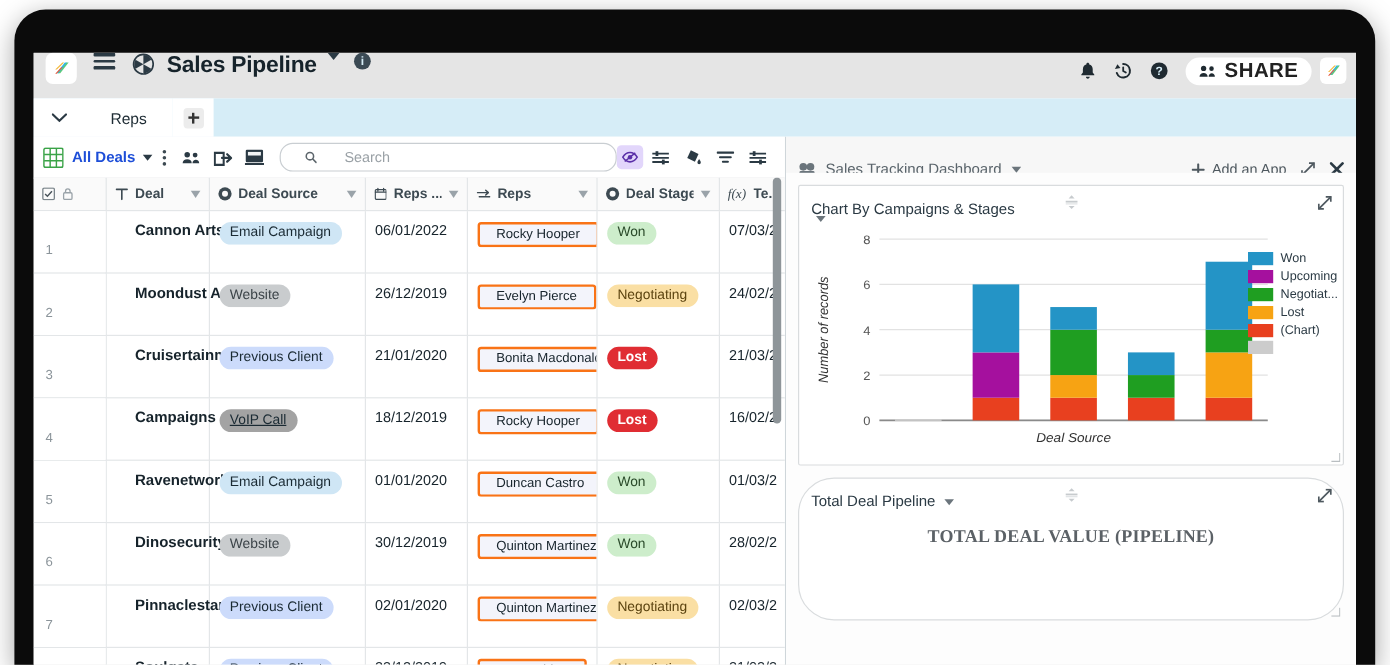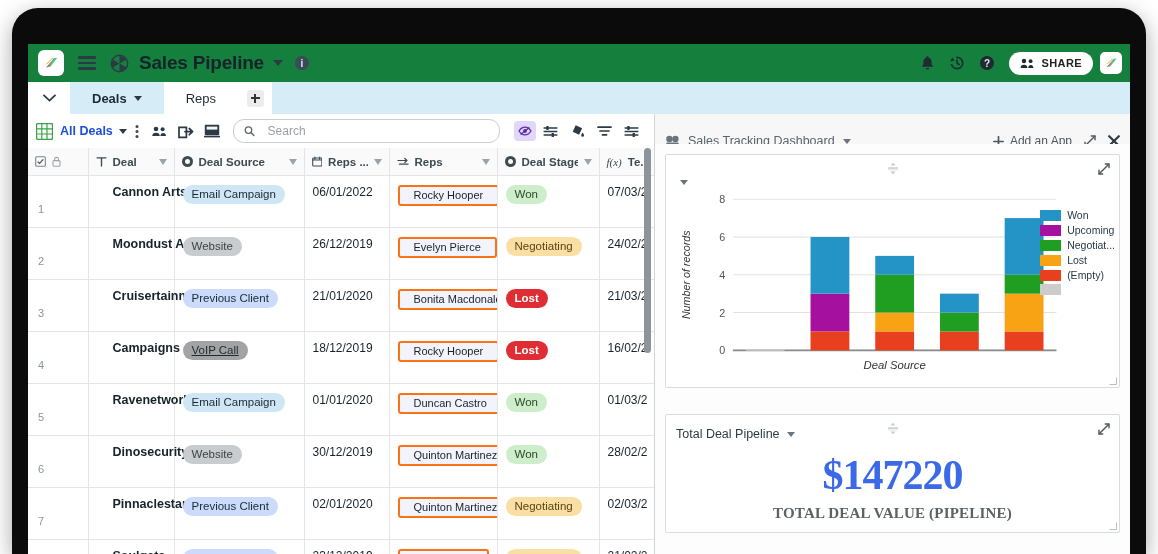--- a/index.html
+++ b/index.html
@@ -25,22 +25,22 @@
   .screen{
     position:absolute;
     left:28px; top:44px; right:28px; bottom:0px;
     background:#ffffff;
     overflow:hidden;
   }
 
   
   .app-header{
     position:absolute;left:0;top:0;right:0;height:38px;
-    background:#15803d;
-    display:flex;align-items:center;
+    background:#e5e5e5;
+    display:flex;align-items:flex-start;
   }
   .logo-tile{
     width:26px;height:26px;margin-left:10px;border-radius:6px;background:#fff;
     display:flex;align-items:center;justify-content:center;flex:none;
   }
   .hamburger{width:18px;height:14px;margin-left:14px;display:flex;flex-direction:column;justify-content:space-between;flex:none;}
   .hamburger i{display:block;height:2.6px;background:#2b3a44;border-radius:1px;}
   .app-icon{margin-left:14px;width:19px;height:19px;flex:none;}
   .app-title{
     margin-left:10px;font-size:19px;font-weight:bold;color:#16232b;letter-spacing:-.2px;white-space:nowrap;
@@ -52,21 +52,21 @@
   .info-dot{
     margin-left:12px;width:14px;height:14px;border-radius:50%;background:#3b4a54;color:#d6edf7;
     font-size:10px;font-weight:bold;display:flex;align-items:center;justify-content:center;flex:none;
   }
   .hdr-right{margin-left:auto;display:flex;align-items:center;gap:0px;padding-right:8px;}
   .hdr-ico{width:30px;height:30px;display:flex;align-items:center;justify-content:center;flex:none;}
   .share-btn{
     height:23px;border-radius:12px;background:#fff;display:flex;align-items:center;gap:6px;
     padding:0 11px;margin:0 7px;flex:none;
   }
-  .share-btn span{font-size:11px;font-weight:bold;color:#222;letter-spacing:.4px;}
+  .share-btn span{font-size:17px;font-weight:bold;color:#222;letter-spacing:.4px;}
   .avatar{width:22px;height:22px;border-radius:5px;background:#fff;display:flex;align-items:center;justify-content:center;flex:none;}
 
   
   .tabstrip{
     position:absolute;left:0;top:38px;right:0;height:32px;background:#d6edf7;display:flex;align-items:stretch;
   }
   .tab-collapse{width:42px;background:#fff;display:flex;align-items:center;justify-content:center;}
   .tab{
     display:flex;align-items:center;justify-content:center;gap:7px;padding:0 22px;font-size:13px;
     color:#1d2b33;white-space:nowrap;
@@ -90,21 +90,21 @@
   
   .grid-toolbar{
     height:34px;display:flex;align-items:center;padding:0 8px;background:#fff;border-bottom:1px solid #e6e8ea;
   }
   .tb-grid-ico{width:17px;height:17px;flex:none;}
   .tb-view{font-size:12.5px;font-weight:bold;color:#1d4ed8;margin-left:7px;white-space:nowrap;}
   .tb-car{margin-left:6px;width:0;height:0;border-left:4px solid transparent;border-right:4px solid transparent;border-top:5px solid #2b3a44;}
   .tb-ico{width:26px;height:24px;display:flex;align-items:center;justify-content:center;flex:none;}
   .search-box{
     margin-left:8px;width:245px;height:22px;border:1px solid #c9ced2;border-radius:11px;background:#fff;
-    display:flex;align-items:center;padding:0 10px;gap:11px;
+    display:flex;align-items:center;padding:0 20px;gap:21px;
   }
   .search-box input{
     border:0;outline:0;font-size:12px;color:#333;background:transparent;width:100%;
     font-family:"Liberation Sans", sans-serif;
   }
   .search-box input::placeholder{color:#9aa1a6;}
   .tb-right{margin-left:auto;display:flex;align-items:center;gap:1px;padding-right:2px;}
   .tb-ico.hi{background:#e2d6fb;border-radius:4px;width:22px;height:20px;}
 
   
@@ -154,21 +154,21 @@
     background:#fff;border:1px solid #d9dcde;border-radius:2px;position:relative;
   }
   .card-head{height:26px;display:flex;align-items:center;padding:6px 10px 0 10px;}
   .card-title{font-size:12.5px;color:#2b3a44;white-space:nowrap;}
   .card-car{margin-left:7px;width:0;height:0;border-left:4px solid transparent;border-right:4px solid transparent;border-top:5px solid #6b757c;}
   .grip{position:absolute;left:50%;top:7px;transform:translateX(-50%);}
   .expand{position:absolute;right:9px;top:8px;}
   .resize-corner{position:absolute;right:2px;bottom:2px;width:8px;height:8px;}
 
   #chart-card{height:232px;}
-  #kpi-card{height:117px;margin-top:26px;}
+  #kpi-card{height:117px;margin-top:10px;border-radius:30px;}
 
   .chart-area{position:absolute;left:0;top:34px;right:0;bottom:4px;}
   .kpi-value{
     text-align:center;font-family:"Liberation Serif", serif;font-weight:bold;font-size:42px;color:#3b69e8;
     line-height:1;margin-top:7px;letter-spacing:-1px;
   }
   .kpi-label{
     text-align:center;font-family:"Liberation Serif", serif;font-weight:bold;font-size:15px;color:#5b6166;
     margin-top:9px;letter-spacing:.2px;
   }
@@ -248,24 +248,20 @@
           </svg>
         </div>
       </div>
     </div>
 
     <div class="tabstrip">
       <div class="tab-collapse">
         <svg width="13" height="8" viewBox="0 0 13 8">
             <path d="M1 1.4 L6.5 6.6 L12 1.4" fill="none" stroke="#2b3a44" stroke-width="1.8" stroke-linecap="round"></path>
           </svg>
-      </div>
-      <div class="tab active">
-        <span>Deals</span>
-        <span class="tcar"></span>
       </div>
       <div class="tab inactive">
         <span>Reps</span>
       </div>
       <div class="tab-add">
         <div class="plus-box"></div>
       </div>
     </div>
 
     <div class="split">
@@ -642,20 +638,23 @@
             </svg>
             <svg width="12" height="12" viewBox="0 0 12 12">
               <path d="M1.2 1.2 L10.8 10.8M10.8 1.2 L1.2 10.8" stroke="#2b3a44" stroke-width="2.2" stroke-linecap="round"></path>
             </svg>
           </div>
         </div>
 
         <div class="dash-body">
 
           <div class="card" id="chart-card">
+            <div class="card-head">
+              <span class="card-title">Chart By Campaigns &amp; Stages</span>
+            </div>
             <span class="chart-caret"></span>
             <svg class="grip" width="13" height="13" viewBox="0 0 13 13">
               <path d="M6.5 0.8 L9 3.4H4z" fill="#c7cbce"></path>
                 <path d="M6.5 12.2 L9 9.6H4z" fill="#c7cbce"></path>
               <rect x="1.6" y="5.3" width="9.8" height="1.5" fill="#c7cbce"></rect>
               <rect x="1.6" y="7.4" width="9.8" height="1" fill="#dfe2e4"></rect>
             </svg>
             <svg class="expand" width="12" height="12" viewBox="0 0 12 12">
               <path d="M11 1 L1 11" stroke="#4e585f" stroke-width="1.4"></path>
               <path d="M6.8 1H11v4.2" fill="none" stroke="#4e585f" stroke-width="1.4"></path>
@@ -705,21 +704,21 @@
                   <div class="leg-row">
                     <span class="leg-sw" style="background: rgb(31, 158, 33);"></span>
                     <span class="leg-lab">Negotiat...</span>
                   </div>
                   <div class="leg-row">
                     <span class="leg-sw" style="background: rgb(247, 163, 19);"></span>
                     <span class="leg-lab">Lost</span>
                   </div>
                   <div class="leg-row">
                     <span class="leg-sw" style="background: rgb(232, 64, 31);"></span>
-                    <span class="leg-lab">(Empty)</span>
+                    <span class="leg-lab">(Chart)</span>
                   </div>
                   <div class="leg-row">
                     <span class="leg-sw" style="background: rgb(204, 204, 204);"></span>
                     <span class="leg-lab"></span>
                   </div>
                 </div>
             </div>
             <svg class="resize-corner" viewBox="0 0 8 8">
               <path d="M7.5 0.5v7h-7" fill="none" stroke="#b9bec1" stroke-width="1"></path>
             </svg>
@@ -734,21 +733,20 @@
               <path d="M6.5 0.8 L9 3.4H4z" fill="#c7cbce"></path>
                 <path d="M6.5 12.2 L9 9.6H4z" fill="#c7cbce"></path>
               <rect x="1.6" y="5.3" width="9.8" height="1.5" fill="#c7cbce"></rect>
               <rect x="1.6" y="7.4" width="9.8" height="1" fill="#dfe2e4"></rect>
             </svg>
             <svg class="expand" width="12" height="12" viewBox="0 0 12 12">
               <path d="M11 1 L1 11" stroke="#4e585f" stroke-width="1.4"></path>
               <path d="M6.8 1H11v4.2" fill="none" stroke="#4e585f" stroke-width="1.4"></path>
               <path d="M5.2 11H1V6.8" fill="none" stroke="#4e585f" stroke-width="1.4"></path>
             </svg>
-            <div class="kpi-value">$147220</div>
             <div class="kpi-label">TOTAL DEAL VALUE (PIPELINE)</div>
             <svg class="resize-corner" viewBox="0 0 8 8">
               <path d="M7.5 0.5v7h-7" fill="none" stroke="#b9bec1" stroke-width="1"></path>
             </svg>
           </div>
 
         </div>
       </div>
     </div>
   </div>

